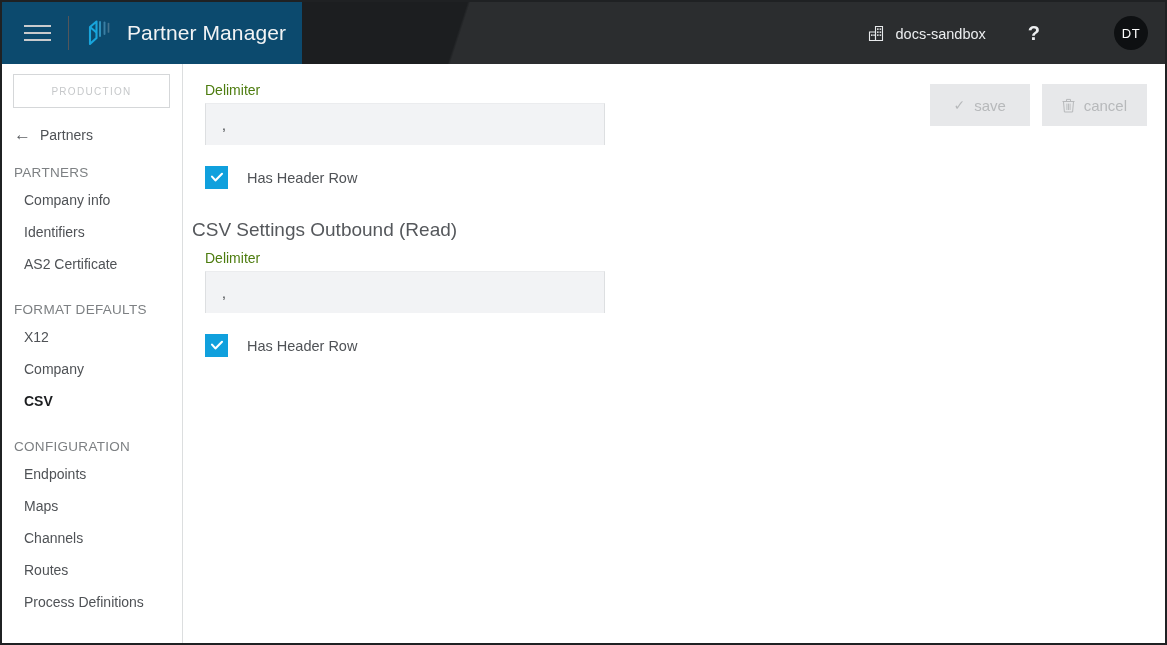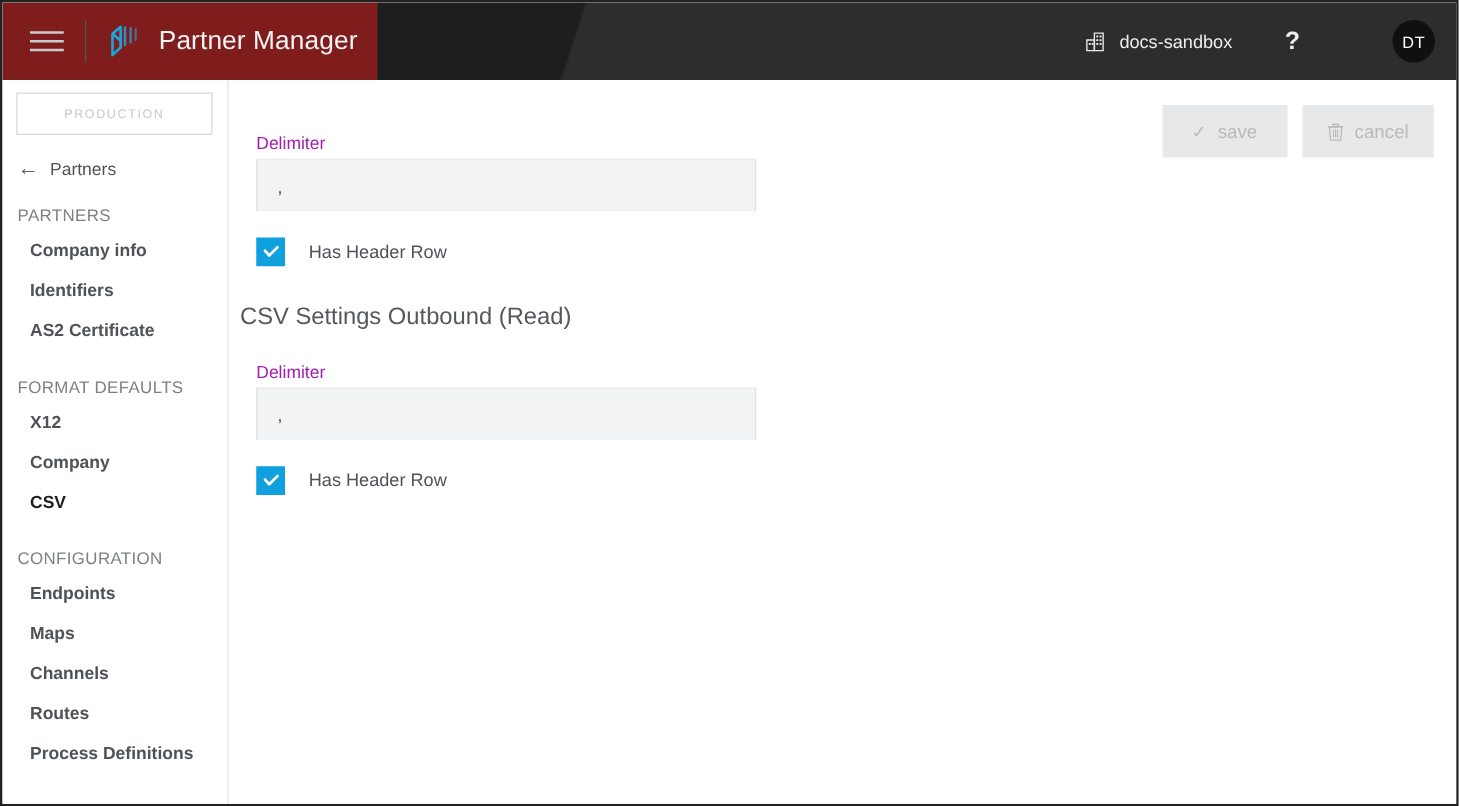--- a/index.html
+++ b/index.html
@@ -18,21 +18,21 @@
     box-sizing: border-box;
     border: 2px solid #1f2123;
     background: #ffffff;
     overflow: hidden;
   }
 
   
   .header {
     position: relative;
     height: 62px;
-    background: #7f1d1d;
+    background: #0c4a6e;
     display: flex;
     align-items: center;
     overflow: hidden;
   }
   .header-diag {
     position: absolute;
     top: 0;
     left: 300px;
     width: 900px;
     height: 62px;
@@ -173,21 +173,20 @@
     font-size: 13.5px;
     letter-spacing: 0.3px;
     padding: 22px 0 4px 12px;
   }
   .nav-item {
     color: #4f5256;
     font-size: 14px;
     padding: 8px 0 8px 22px;
     cursor: pointer;
     white-space: nowrap;
-    font-weight: bold;
   }
   .nav-item.active {
     color: #1b1d1f;
     font-weight: bold;
   }
 
   
   .main {
     flex: 1;
     position: relative;
@@ -234,24 +233,23 @@
     color: #55585c;
     font-size: 19px;
     padding-left: 9px;
     margin: 0 0 9px 0;
     font-weight: normal;
   }
   .field {
     padding-left: 22px;
   }
   .field-label {
-    color: #a21caf;
+    color: #4d7c0f;
     font-size: 14px;
     margin-bottom: 5px;
-    margin-top: 24px;
   }
   .field-input {
     width: 400px;
     height: 42px;
     box-sizing: border-box;
     background: #f2f3f5;
     border: none;
     border-left: 1px solid #dddfe1;
     border-right: 1px solid #dddfe1;
     border-top: 1px solid #ebecee;

